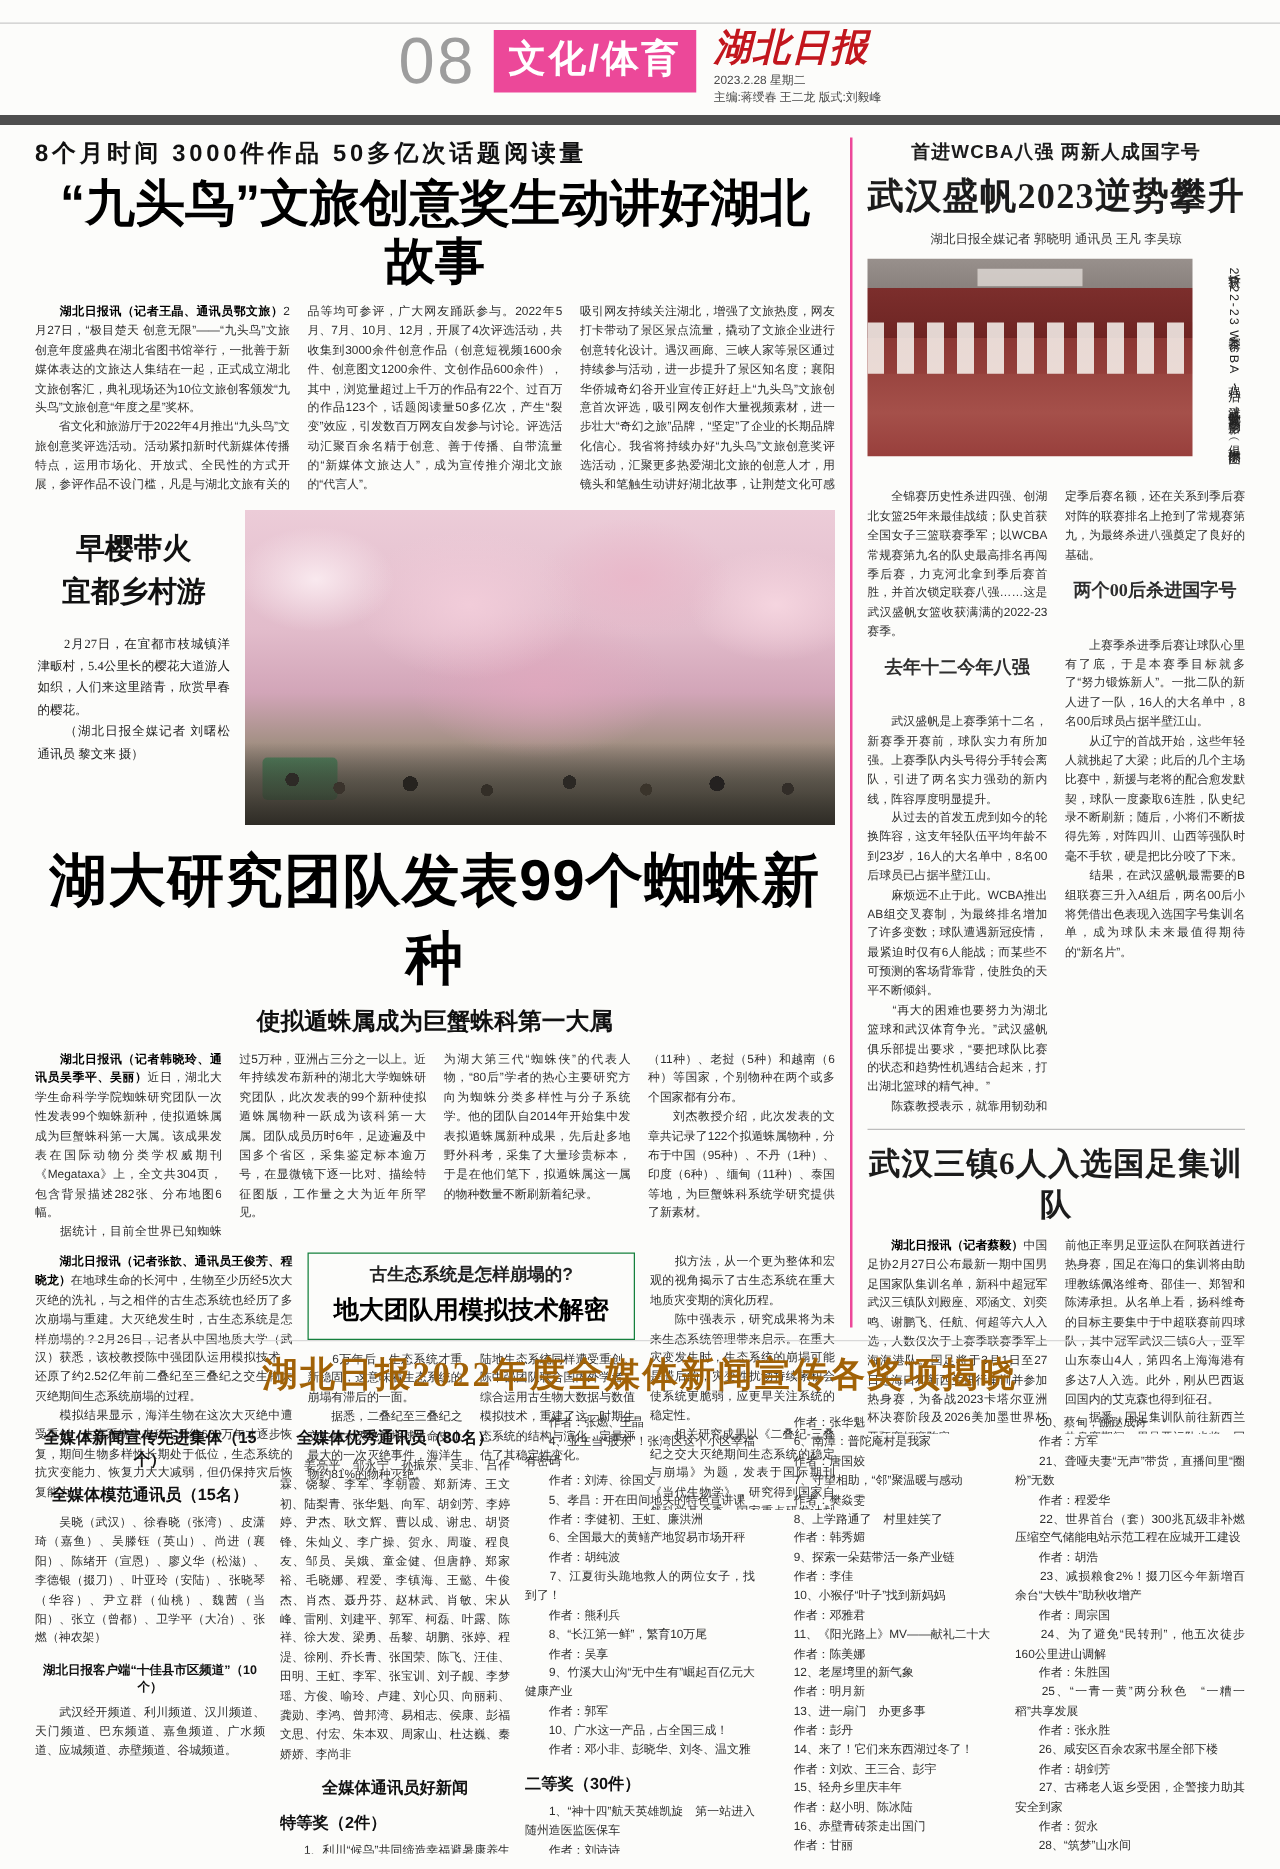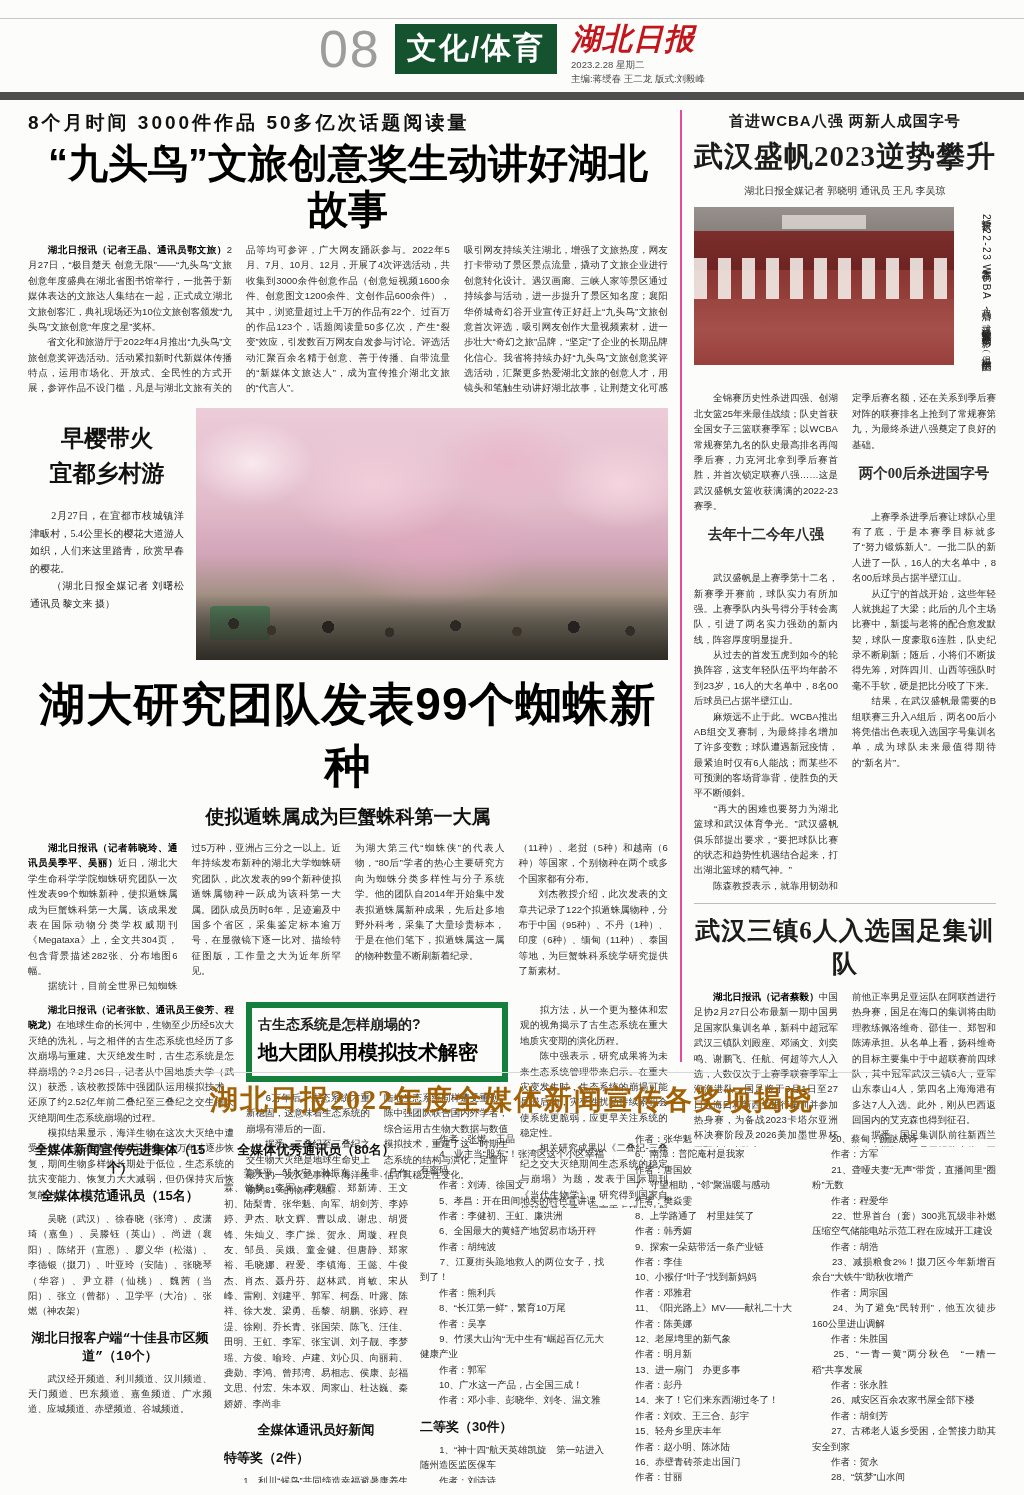--- a/index.html
+++ b/index.html
@@ -4,21 +4,21 @@
 <style>
   * { margin:0; padding:0; box-sizing:border-box; }
   html,body { width:1024px; background:#fcfcfa; }
   body { height:1495px; overflow:hidden; font-family:"Liberation Sans","DejaVu Sans",sans-serif; color:#1c1c1c; }
   .page { width:1024px; height:1495px; padding:0 28px; position:relative; }
 
   
   .topline { position:absolute; left:0; top:18px; width:1024px; height:1px; background:#c9c9c9; }
   .header { padding-top:24px; display:flex; justify-content:center; align-items:flex-start; gap:14px; height:68px; }
   .pagenum { font-size:52px; line-height:50px; color:#9d9d9d; font-weight:400; letter-spacing:2px; }
-  .section-box { background:#14532d; color:#fff; font-weight:900; font-size:30px; line-height:34px; padding:7px 12px 9px; letter-spacing:2px; }
+  .section-box { background:#ec4899; color:#fff; font-weight:900; font-size:30px; line-height:34px; padding:7px 12px 9px; letter-spacing:2px; }
   .mast { display:flex; flex-direction:column; }
   .mast-title { font-family:"Liberation Serif","DejaVu Serif",serif; font-weight:900; font-style:italic; font-size:30px; line-height:30px; color:#c2161d; letter-spacing:1px; }
   .mast-date { font-size:9.5px; color:#4a4a4a; margin-top:4px; line-height:1.45; }
   .thickbar { position:absolute; left:0; top:92px; width:1024px; height:8px; background:#4e4e4e; }
 
   
   .main { position:absolute; left:28px; top:110px; width:968px; height:952px; display:flex; }
   .left-sec { width:648px; }
   .right-sec { width:320px; margin-left:12px; padding-left:12px; border-left:2px solid #ec4899; }
 
@@ -59,21 +59,21 @@
   .spider-head { text-align:center; font-weight:900; font-size:46px; letter-spacing:1px; color:#000; margin-top:14px; }
   .spider-sub { text-align:center; font-size:19px; font-weight:700; color:#111; margin-top:6px; }
   .spider-cols { margin-top:10px; }
   .spider-cols .coltext { height:152px; }
 
   
   .paleo { display:flex; gap:12px; margin-top:10px; height:206px; }
   .paleo-c1 { width:206px; }
   .paleo-c1 .coltext { height:206px; }
   .paleo-mid { width:262px; }
-  .paleo-box { border:6px solid #15803d; padding:8px 6px 10px; }
+  .paleo-box { border:1px solid #15803d; padding:8px 6px 10px; text-align:center; }
   .paleo-box .t1 { font-size:14px; font-weight:700; color:#222; }
   .paleo-box .t2 { font-family:"Liberation Serif","DejaVu Serif",serif; font-size:20px; font-weight:900; margin-top:5px; color:#000; }
   .paleo-mid .cols { margin-top:8px; }
   .paleo-mid .coltext { height:128px; }
   .paleo-c3 { flex:1; }
   .paleo-c3 .coltext { height:206px; }
 
   
   .r-kicker { text-align:center; font-size:15px; font-weight:900; letter-spacing:1px; margin-top:2px; }
   .r-headline { text-align:center; font-family:"Liberation Serif","DejaVu Serif",serif; font-size:29px; font-weight:900; letter-spacing:1px; margin-top:6px; }
@@ -93,21 +93,21 @@
   .f-headline { text-align:center; font-family:"Liberation Serif","DejaVu Serif",serif; font-size:25px; font-weight:900; letter-spacing:1px; }
   .f-cols { margin-top:9px; }
   .f-cols .coltext { height:158px; }
 
   
   .awards { position:absolute; left:28px; top:1072px; width:968px; height:418px; border-top:1px solid #d8d8d8; padding-top:8px; }
   .aw-headline { text-align:center; font-family:"Liberation Serif","DejaVu Serif",serif; font-size:28px; font-weight:900; letter-spacing:2px; color:#a16207; }
   .aw-cols { display:flex; gap:12px; margin-top:12px; height:352px; overflow:hidden; }
   .aw-col { flex:1; overflow:hidden; }
   .aw-h { text-align:center; font-size:13px; font-weight:900; margin:10px 0 6px; color:#111; }
-  .aw-h.small { font-size:13px;font-family:Liberation Mono, monospace; }
+  .aw-h.small { font-size:10px; }
   .aw-h.left { text-align:left; }
   .aw-p { font-size:9.5px; line-height:1.62; text-align:justify; color:#2e2e2e; white-space:pre-line; }
 </style>
 </head>
 <body>
 
 <div class="page">
   <div class="topline"></div>
 
   <div class="header">

